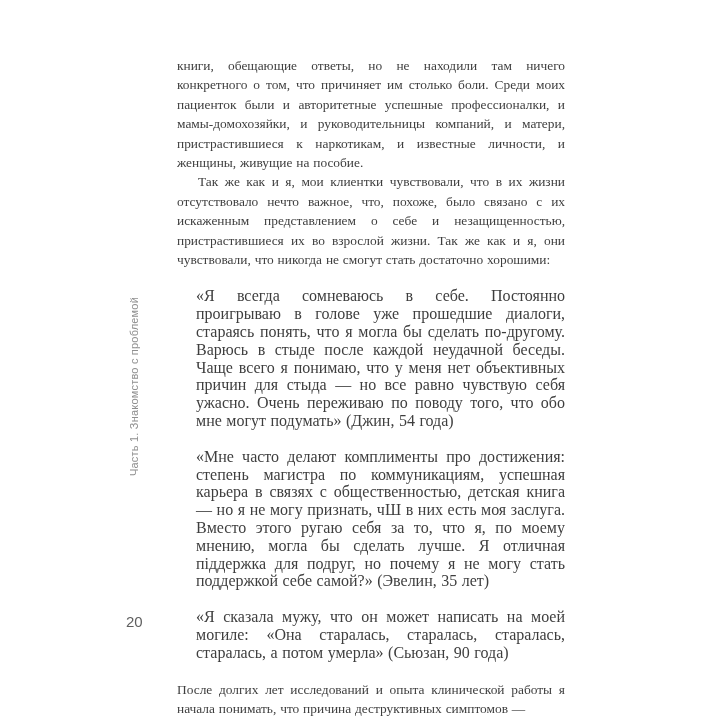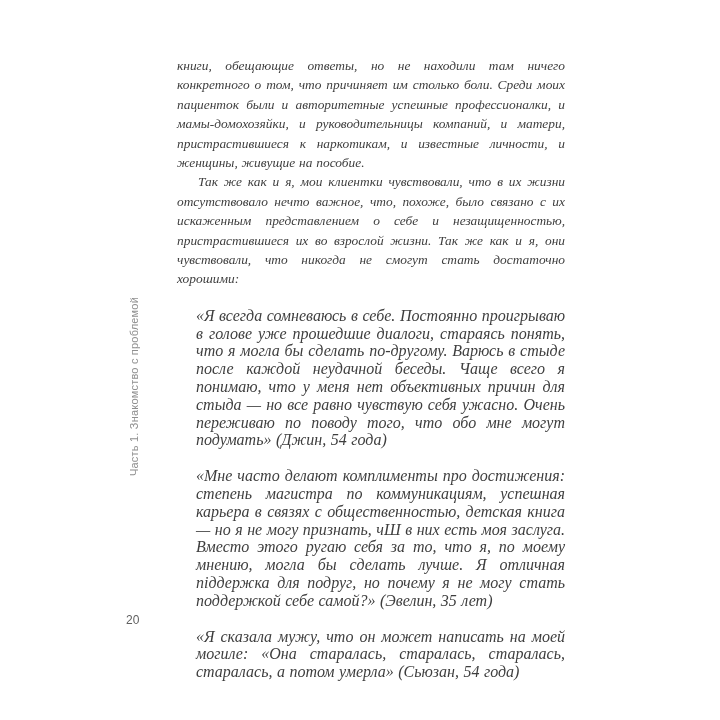--- a/index.html
+++ b/index.html
@@ -16,21 +16,20 @@
     font-family: "Liberation Serif", "DejaVu Serif", serif;
   }
   .text-column {
     position: absolute;
     left: 177px;
     top: 56px;
     width: 388px;
     color: #3e3e3e;
     text-align: justify;
     filter: blur(0.25px);
-    font-style: italic;
   }
   .body-para {
     font-size: 13.4px;
     line-height: 19.4px;
     margin: 0;
     word-spacing: 0.5px;
   }
   .body-para.indent {
     text-indent: 21px;
   }
@@ -55,35 +54,36 @@
     letter-spacing: 0.2px;
     color: #8f8f8f;
     white-space: nowrap;
     filter: blur(0.2px);
   }
   .page-number {
     position: absolute;
     left: 126px;
     top: 613px;
     font-family: "Liberation Sans", "DejaVu Sans", sans-serif;
-    font-size: 12px;
+    font-size: 15px;
     color: #5f5f5f;
     filter: blur(0.2px);
   }
 </style>
 </head>
 <body>
 
 <div class="book-page">
 
   <div class="sidebar-label">Часть 1. Знакомство с проблемой</div>
 
   <div class="page-number">20</div>
 
   <div class="text-column">
     <p class="body-para">книги, обещающие ответы, но не находили там ничего конкретного о том, что причиняет им столько боли. Среди моих пациенток были и авторитетные успешные профессионалки, и мамы-домохозяйки, и руководительницы компаний, и матери, пристрастившиеся к наркотикам, и известные личности, и женщины, живущие на пособие.</p>
     <p class="body-para indent">Так же как и я, мои клиентки чувствовали, что в их жизни отсутствовало нечто важное, что, похоже, было связано с их искаженным представлением о себе и незащищенностью, пристрастившиеся их во взрослой жизни. Так же как и я, они чувствовали, что никогда не смогут стать достаточно хорошими:</p>
     <p class="quote-para">«Я всегда сомневаюсь в себе. Постоянно проигрываю в голове уже прошедшие диалоги, стараясь понять, что я могла бы сделать по-другому. Варюсь в стыде после каждой неудачной беседы. Чаще всего я понимаю, что у меня нет объективных причин для стыда — но все равно чувствую себя ужасно. Очень переживаю по поводу того, что обо мне могут подумать» (Джин, 54 года)</p>
     <p class="quote-para">«Мне часто делают комплименты про достижения: степень магистра по коммуникациям, успешная карьера в связях с общественностью, детская книга — но я не могу признать, чШ в них есть моя заслуга. Вместо этого ругаю себя за то, что я, по моему мнению, могла бы сделать лучше. Я отличная піддержка для подруг, но почему я не могу стать поддержкой себе самой?» (Эвелин, 35 лет)</p>
-    <p class="quote-para">«Я сказала мужу, что он может написать на моей могиле: «Она старалась, старалась, старалась, старалась, а потом умерла» (Сьюзан, 54 года)</p>
+    <p class="quote-para">«Я сказала мужу, что он может написать на моей могиле: «Она старалась, старалась, старалась, старалась, а потом умерла» (Сьюзан, 90 года)</p>
+    <p class="body-para final-para">После долгих лет исследований и опыта клинической работы я начала понимать, что причина деструктивных симптомов —</p>
   </div>
 
 </div>
 
 </body></html>

